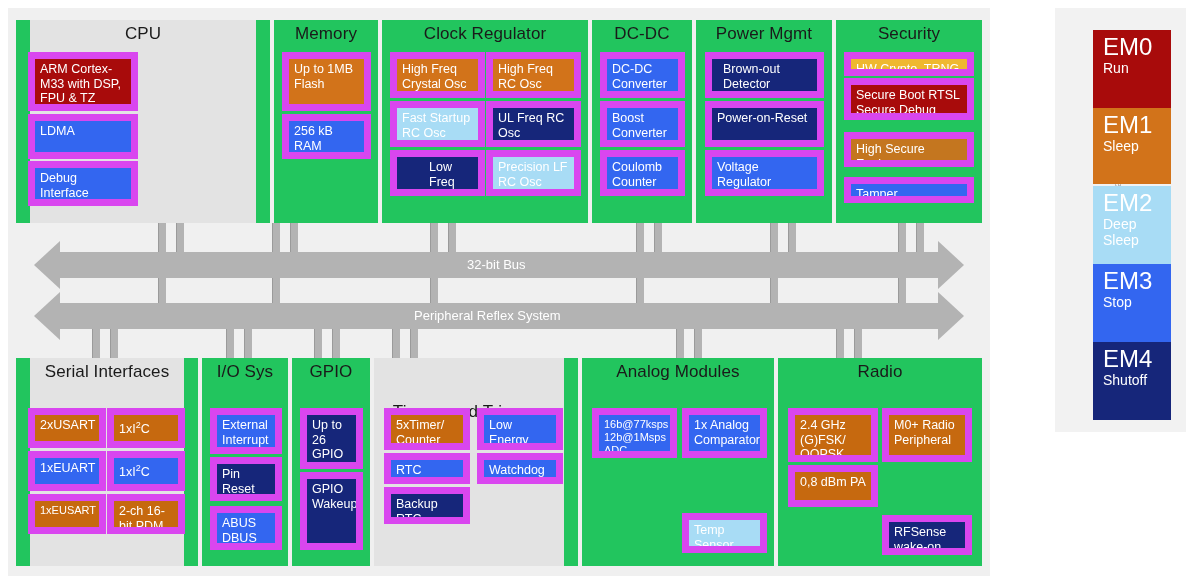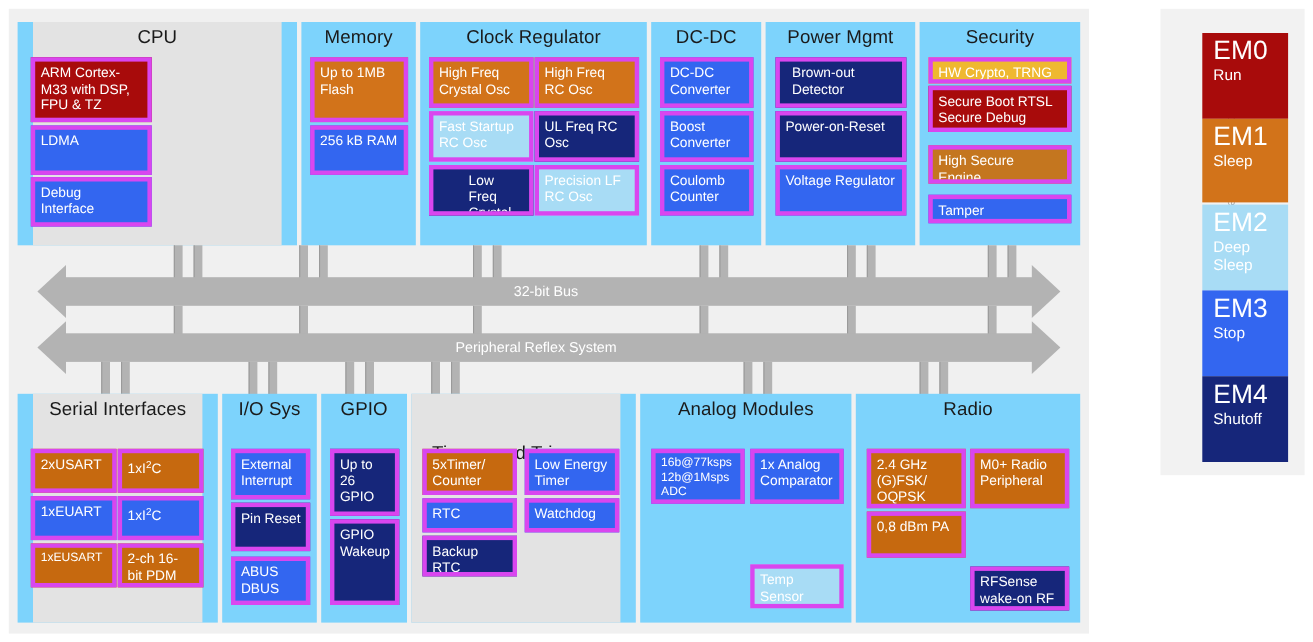--- a/index.html
+++ b/index.html
@@ -18,42 +18,42 @@
     background:#f0f0f0;
   }
   .legend-frame{
     position:absolute;left:1055px;top:8px;width:131px;height:424px;
     background:#f2f2f2;
   }
 
   
   .section{
     position:absolute;
-    background:#7dd3fc;
+    background:#22c55e;
     box-sizing:border-box;
   }
   .section-title{
     position:absolute;left:0;right:0;top:4px;
     text-align:center;
     font-size:17px;
     color:#1a1a1a;
     letter-spacing:.1px;
     white-space:nowrap;
     overflow:hidden;
   }
   .section-inner{
     position:absolute;
     background:#e3e3e3;
   }
 
   
   .blk{
     position:absolute;
     box-sizing:border-box;
-    border:4px solid #d946ef;
+    border:7px solid #d946ef;
     color:#ffffff;
     font-size:12.5px;
     line-height:14.5px;
     padding:3px 4px 0 5px;
     overflow:hidden;
     white-space:pre-line;
   }
   .blk.small{font-size:11px;line-height:13px;}
 
   

